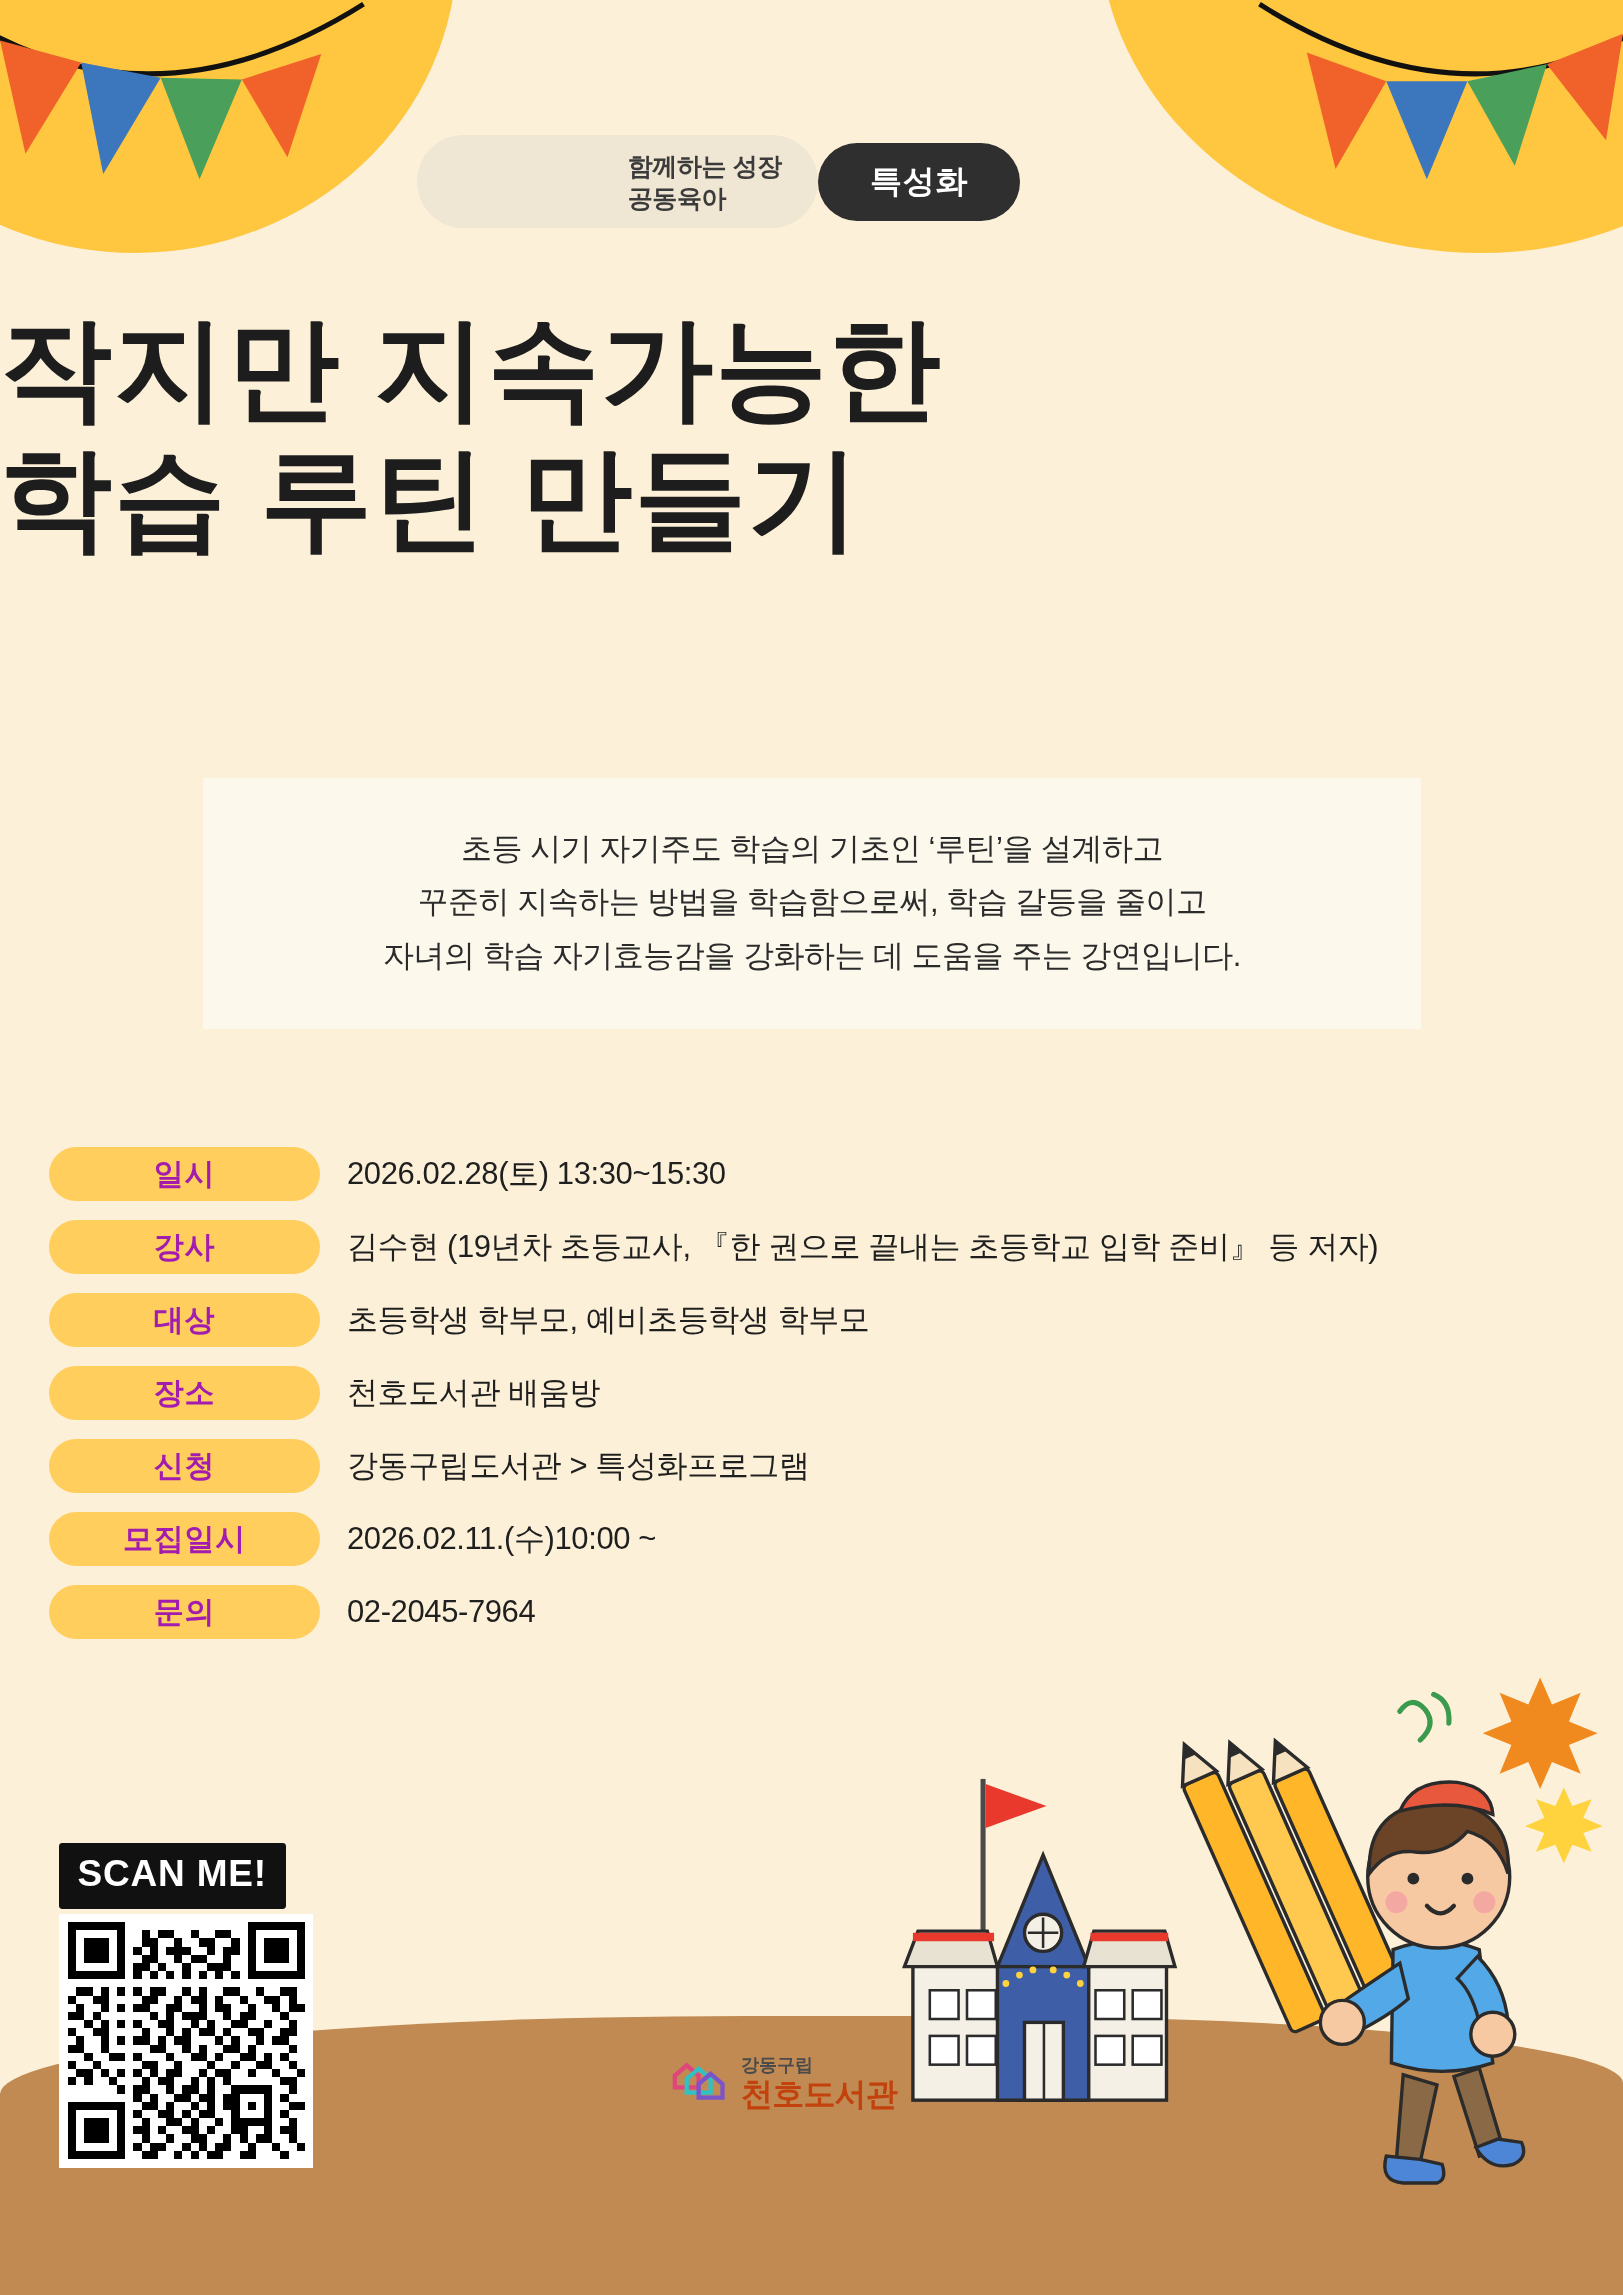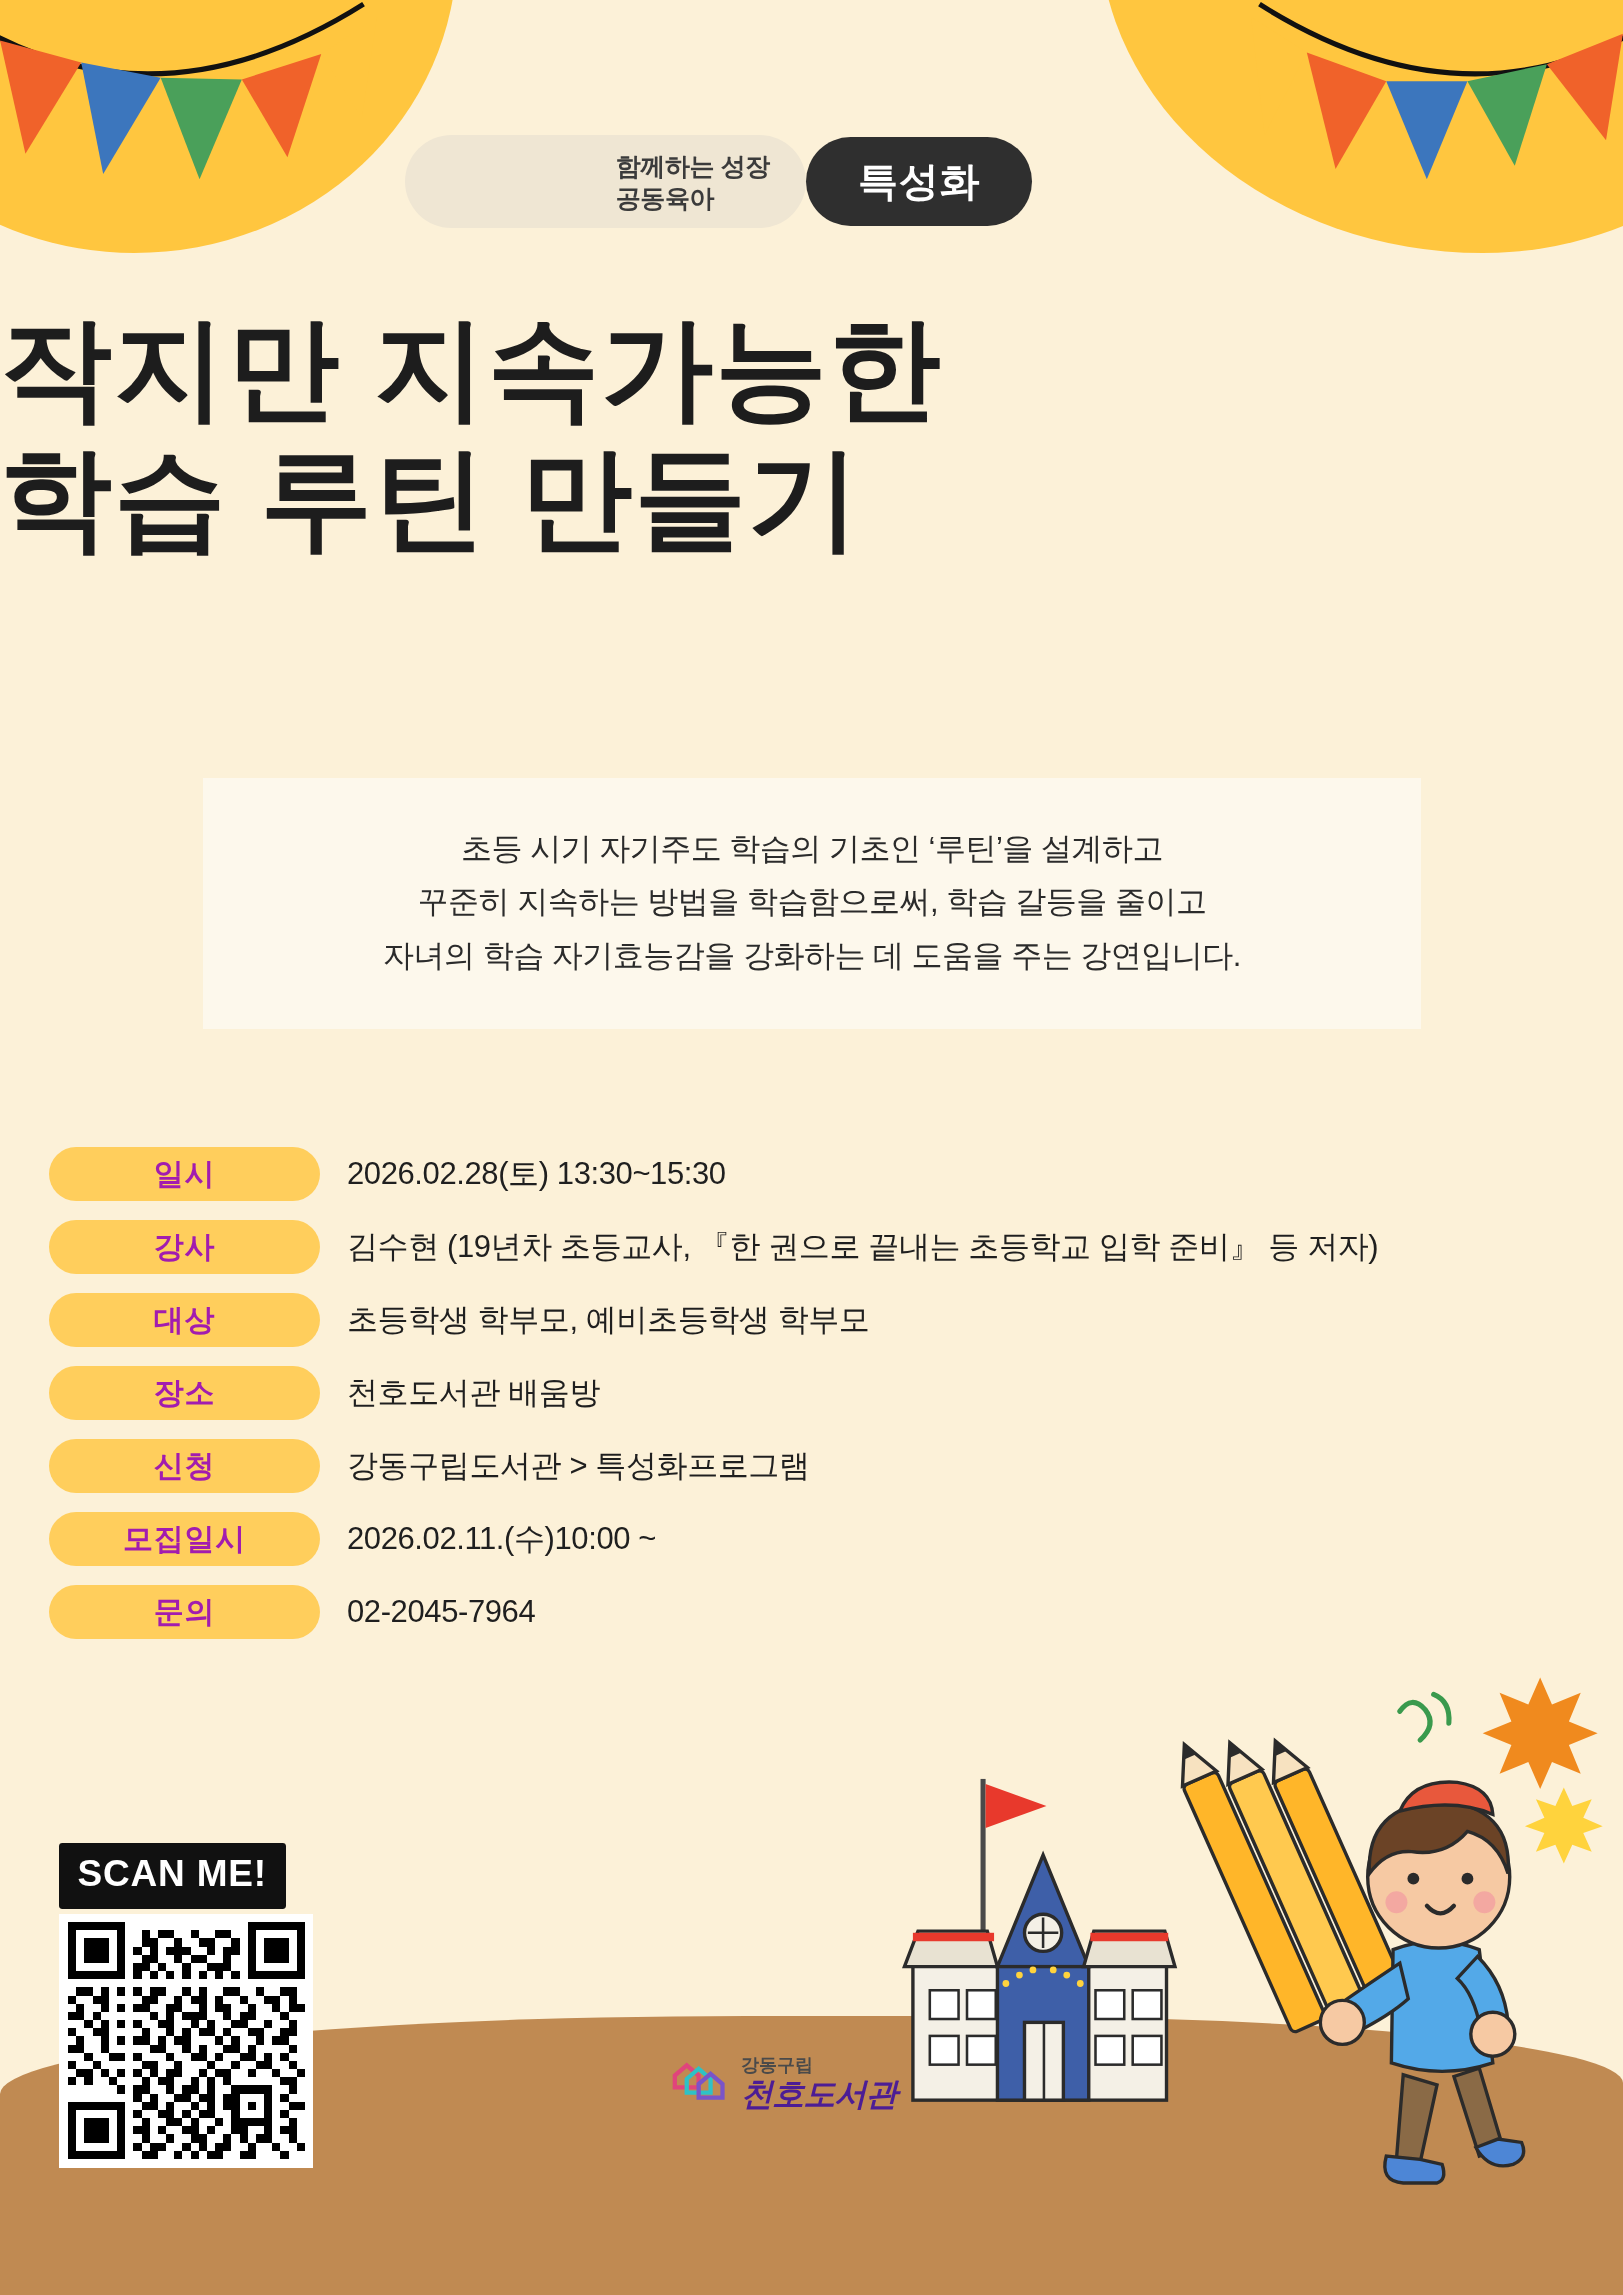--- a/index.html
+++ b/index.html
@@ -104,21 +104,21 @@
     line-height: 1.28;
     letter-spacing: -0.4px;
   }
   .badge-dark {
     position: relative;
     z-index: 3;
     background: #2f2f2f;
     color: #ffffff;
     border-radius: 51px;
     padding: 17px 52px;
-    font-size: 40px;
+    font-size: 32px;
     font-weight: 800;
     letter-spacing: 0.8px;
   }
 
   
   .title-block {
     position: absolute;
     top: 304px;
     left: 0;
     width: 1623px;
@@ -229,24 +229,23 @@
   .logo-text-sub {
     font-size: 18px;
     font-weight: 700;
     color: #4a4a4a;
     letter-spacing: 0px;
     line-height: 1.1;
   }
   .logo-text-main {
     font-size: 32px;
     font-weight: 800;
-    color: #4c1d95;
+    color: #c2410c;
     letter-spacing: -0.8px;
     line-height: 1.15;
-    font-style: italic;
   }
 
   
   .illo {
     position: absolute;
     right: 0;
     bottom: 51px;
     width: 727px;
     height: 592px;
     pointer-events: none;

